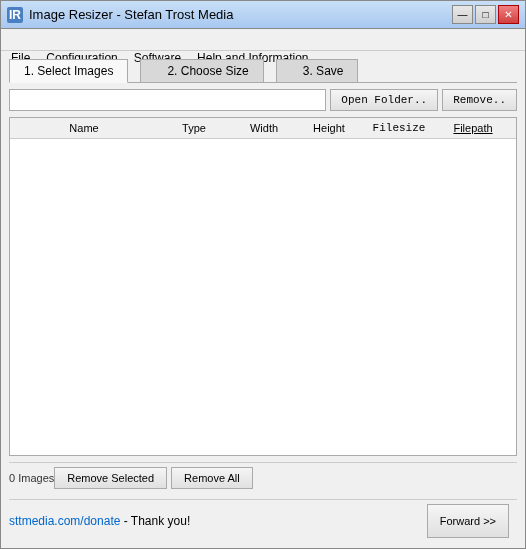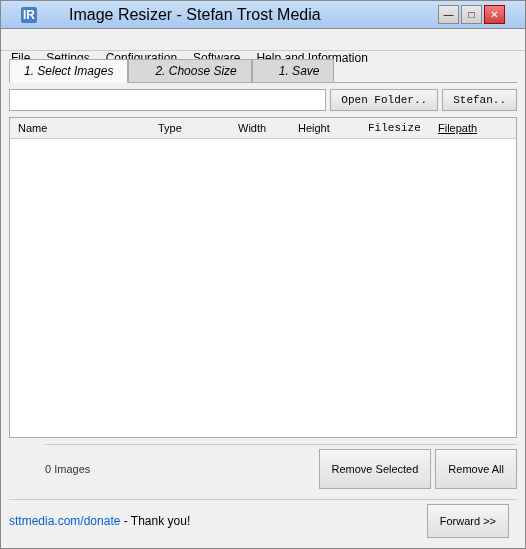--- a/index.html
+++ b/index.html
@@ -24,43 +24,42 @@
       display: flex;
       flex-direction: column;
       background: #f0f0f0;
     }
 
     .title-bar {
       background: linear-gradient(to bottom, #c8dff7, #a8c8f0);
       height: 28px;
       display: flex;
       align-items: center;
-      padding: 0 20px;
+      padding: 0 6px;
       border-bottom: 1px solid #888;
       flex-shrink: 0;
-      gap: 26px;
     }
 
     .title-bar-icon {
       width: 16px;
       height: 16px;
       margin-right: 6px;
       background: #4a7fc1;
       border-radius: 2px;
       display: flex;
       align-items: center;
       justify-content: center;
       color: white;
       font-size: 9px;
       font-weight: bold;
     }
 
     .title-bar-text {
       flex: 1;
-      font-size: 16px;
+      font-size: 13px;
       color: #000;
       font-weight: normal;
     }
 
     .title-bar-buttons {
       display: flex;
       gap: 2px;
     }
 
     .title-btn {
@@ -104,24 +103,23 @@
     .content-area {
       flex: 1;
       padding: 8px;
       display: flex;
       flex-direction: column;
       gap: 6px;
     }
 
     .tabs {
       display: flex;
-      gap: 0;
+      gap: 12px;
       border-bottom: 1px solid #aaa;
       flex-shrink: 0;
-      font-style: italic;
     }
 
     .tab {
       padding: 4px 14px;
       border: 1px solid #aaa;
       background: #e0e0e0;
       cursor: pointer;
       margin-bottom: -1px;
       border-bottom: 1px solid #e0e0e0;
     }
@@ -183,58 +181,57 @@
       display: flex;
       background: #f0f0f0;
       border-bottom: 1px solid #ccc;
       padding: 2px 4px;
     }
 
     .col-header {
       font-size: 11px;
       color: #000;
       padding: 2px 4px;
-      text-align: left;
+      text-align: center;
     }
 
     .col-name { width: 140px; }
     .col-type { width: 80px; }
     .col-width { width: 60px; }
     .col-height { width: 70px; }
     .col-filesize { width: 70px; font-family: Liberation Mono, monospace; }
     .col-filepath { flex: 1; text-decoration: underline; }
 
     .file-list-body {
       flex: 1;
       overflow-y: auto;
       background: white;
     }
 
     .bottom-bar {
       display: flex;
       align-items: center;
-      justify-content: space-between;
+      justify-content: flex-start;
       padding: 4px 0;
       flex-shrink: 0;
       border-top: 1px solid #ccc;
-      margin-left: 36px;
     }
 
     .image-count {
       font-size: 11px;
       color: #333;
     }
 
     .bottom-buttons {
       display: flex;
       gap: 4px;
     }
 
     .btn-large {
-      height: 40px;
+      height: 22px;
       padding: 0 12px;
       border: 1px solid #aaa;
       background: linear-gradient(to bottom, #f5f5f5, #e0e0e0);
       cursor: pointer;
       font-size: 11px;
     }
 
     .status-bar {
       display: flex;
       align-items: center;
@@ -271,39 +268,38 @@
     <span class="title-bar-text">Image Resizer - Stefan Trost Media</span>
     <div class="title-bar-buttons">
       <button class="title-btn">—</button>
       <button class="title-btn">□</button>
       <button class="title-btn close">✕</button>
     </div>
   </div>
 
   <div class="menu-bar">
     <div class="menu-item">File</div>
-    <div class="menu-item">Settings</div>
     <div class="menu-item">Configuration</div>
     <div class="menu-item">Software</div>
     <div class="menu-item">Help and Information</div>
   </div>
 
   <div class="content-area">
 
     <div class="tabs">
       <div class="tab active">1. Select Images</div>
       <div class="tab">2. Choose Size</div>
-      <div class="tab">1. Save</div>
+      <div class="tab">3. Save</div>
     </div>
 
 
     <div class="search-bar">
       <input class="search-input" type="text" style="">
       <button class="btn">Open Folder..</button>
-      <button class="btn">Stefan..</button>
+      <button class="btn">Remove..</button>
     </div>
 
     <div class="file-list">
       <div class="file-list-header">
         <span class="col-header col-name">Name</span>
         <span class="col-header col-type">Type</span>
         <span class="col-header col-width">Width</span>
         <span class="col-header col-height">Height</span>
         <span class="col-header col-filesize">Filesize</span>
         <span class="col-header col-filepath">Filepath</span>

